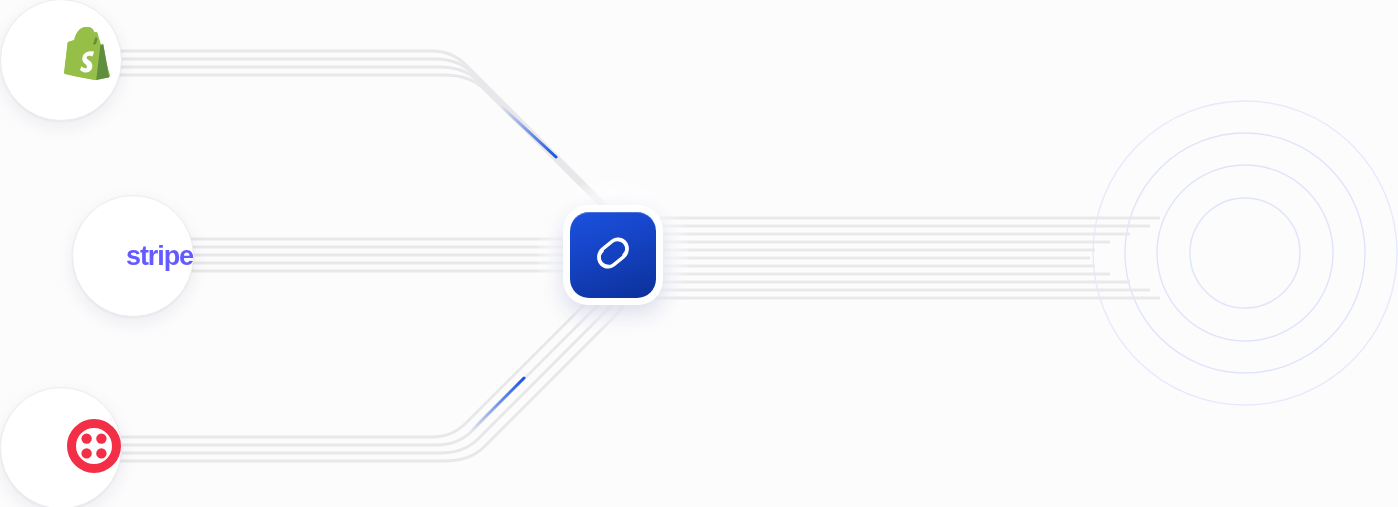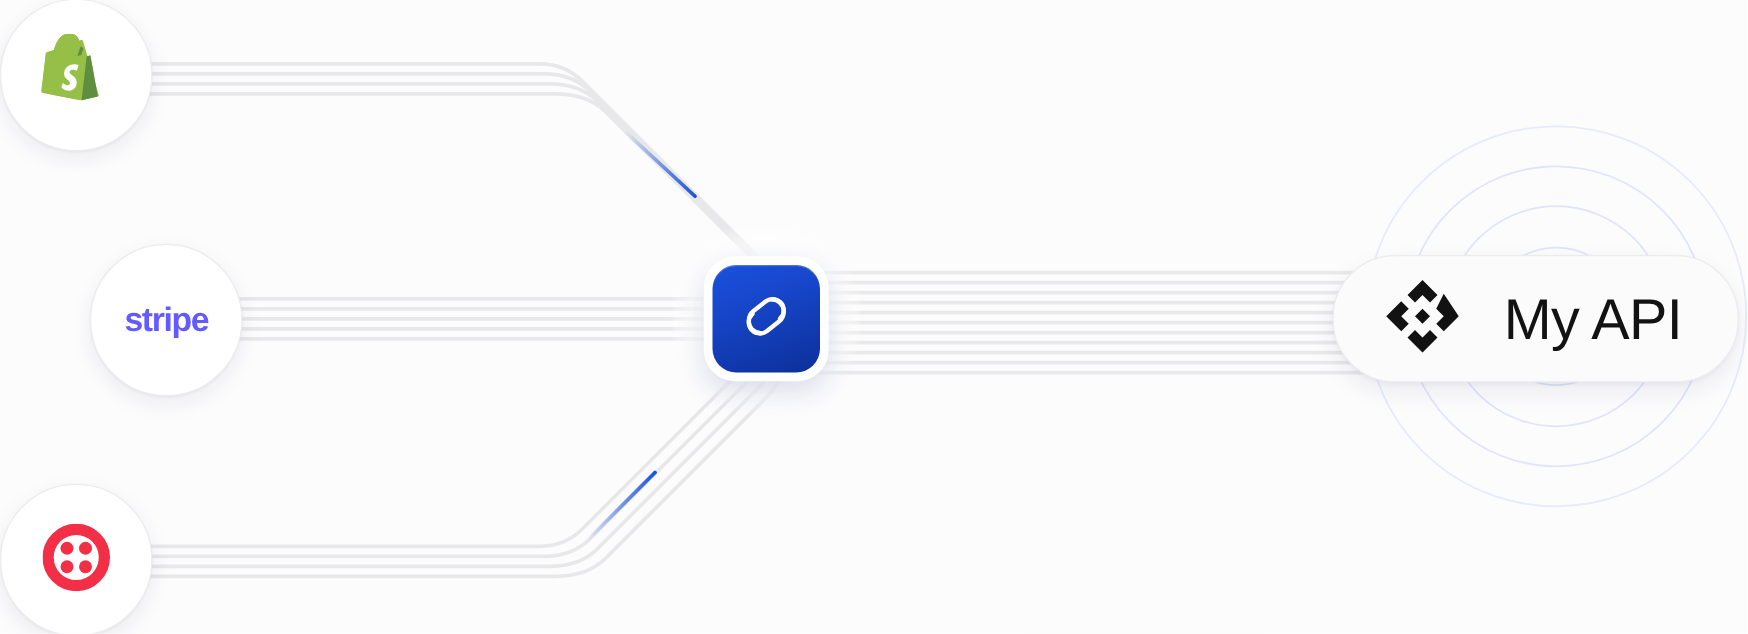--- a/index.html
+++ b/index.html
@@ -34,21 +34,21 @@
   .node-circle {
     position: absolute;
     width: 120px;
     height: 120px;
     border-radius: 50%;
     background: #ffffff;
     border: 1px solid #ececee;
     box-shadow: 0 6px 18px rgba(25,32,72,0.07), 0 1px 2px rgba(25,32,72,0.05);
     display: flex;
     align-items: center;
-    justify-content: center;
+    justify-content: flex-end;
     z-index: 6;
   }
   .node-shopify { left: 0px;  top: -1px; }
   .node-stripe  { left: 72px; top: 195px; }
   .node-twilio  { left: 0px;  top: 387px; }
 
   .stripe-word {
     color: #635bff;
     font-family: "Liberation Sans", sans-serif;
     font-weight: bold;
@@ -249,28 +249,14 @@
         <svg width="48" height="48" viewBox="0 0 48 48" xmlns="http://www.w3.org/2000/svg">
           <g fill="none" stroke="#ffffff" stroke-width="3.4" stroke-linecap="round" stroke-linejoin="round">
             <path d="M28.2 10.5c5.6 0 9.8 4.3 9.8 9.8 0 3.2-1.4 6-3.8 7.9l-9.6 7.6c-1.6 1.3-3.5 2-5.6 2-5.1 0-9-3.9-9-9 0-2.7 1.1-5 3-6.7"></path>
             <path d="M19.8 37.5c-5.6 0-9.8-4.3-9.8-9.8 0-3.2 1.4-6 3.8-7.9l9.6-7.6c1.6-1.3 3.5-2 5.6-2 5.1 0 9 3.9 9 9 0 2.7-1.1 5-3 6.7"></path>
           </g>
         </svg>
       </span>
     </div>
   </div>
 
-  <div class="api-card">
-    <span>
-      <svg width="62" height="62" viewBox="0 0 62 62" xmlns="http://www.w3.org/2000/svg">
-        <g fill="#121212">
-          <path d="M31 2 L43 14 L37 20 L31 14 L25 20 L19 14 Z"></path>
-          <path d="M60 31 L48 43 L42 37 L48 31 L42 25 L48 13 Z" transform="translate(0,0)"></path>
-          <path d="M2 31 L14 19 L20 25 L14 31 L20 37 L14 43 Z"></path>
-          <path d="M31 60 L19 48 L25 42 L31 48 L37 42 L43 48 Z"></path>
-          <path d="M31 25 L37 31 L31 37 L25 31 Z"></path>
-        </g>
-      </svg>
-    </span>
-    <span class="api-label">My API</span>
-  </div>
 
 </div>
 
 </body></html>

